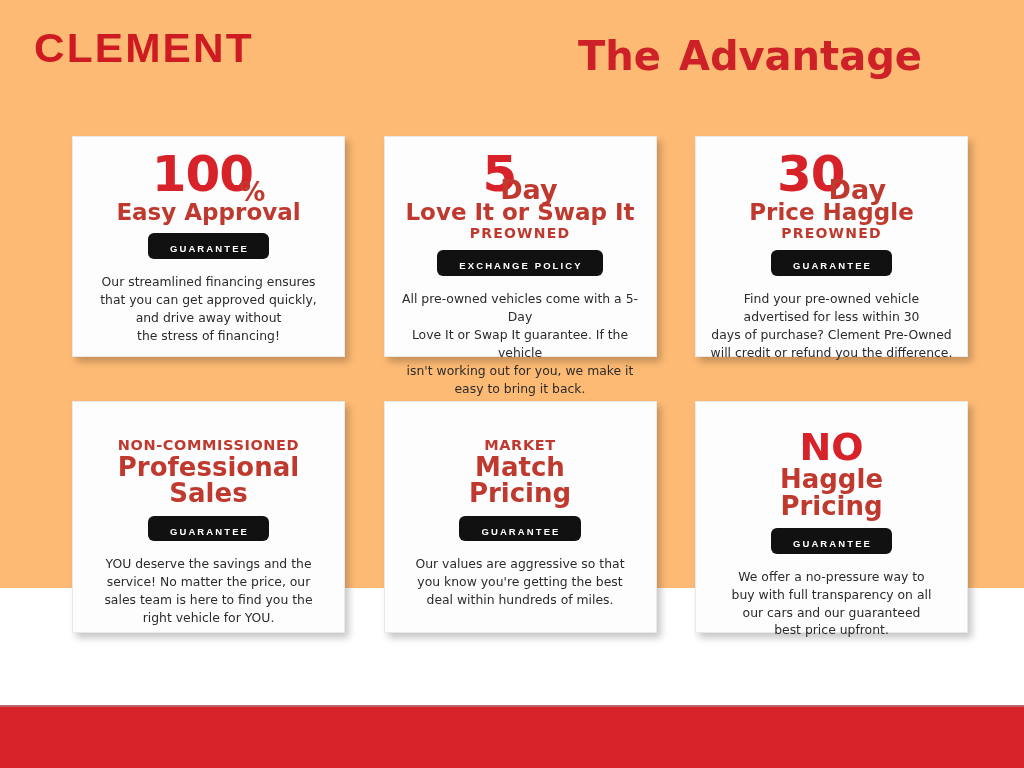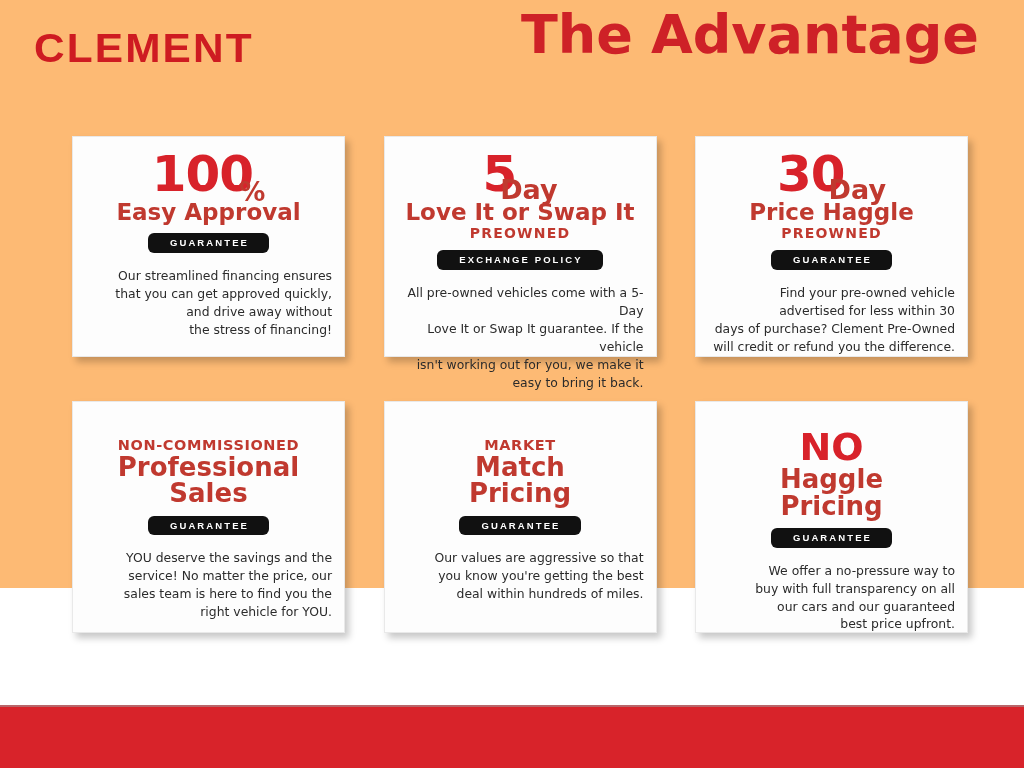--- a/index.html
+++ b/index.html
@@ -38,25 +38,25 @@
     letter-spacing: 2px;
     color: #CE1B21;
     line-height: 1;
     transform: scaleX(1.06);
     transform-origin: left center;
   }
 
   .header-title {
     position: absolute;
     left: 505px;
-    top: 5px;
+    top: 34px;
     width: 490px;
     text-align: center;
     font-family: "DejaVu Sans", sans-serif;
-    font-size: 54px;
+    font-size: 40px;
     font-weight: bold;
     color: #CE2127;
     line-height: 1.1;
     white-space: nowrap;
   }
   .header-title .word-gap { display: inline-block; width: 18px; }
 
   
   .grid {
     position: absolute;
@@ -168,30 +168,30 @@
   
   .badge {
     margin-top: 9px;
     background: #111111;
     color: #ffffff;
     border-radius: 6px;
     font-family: "Liberation Sans", sans-serif;
     font-size: 9.5px;
     font-weight: bold;
     letter-spacing: 2.1px;
-    padding: 5px 20px 5px 22px;
+    padding: 11px 20px 5px 22px;
     line-height: 1;
     white-space: nowrap;
   }
 
   
   .card-body {
     margin-top: 14px;
     width: 100%;
-    text-align: right;
+    text-align: center;
     font-family: "DejaVu Sans", sans-serif;
     font-size: 12.4px;
     line-height: 1.45;
     color: #2b2b2b;
     white-space: pre-line;
   }
 
   
   .footer-bar {
     position: absolute;

